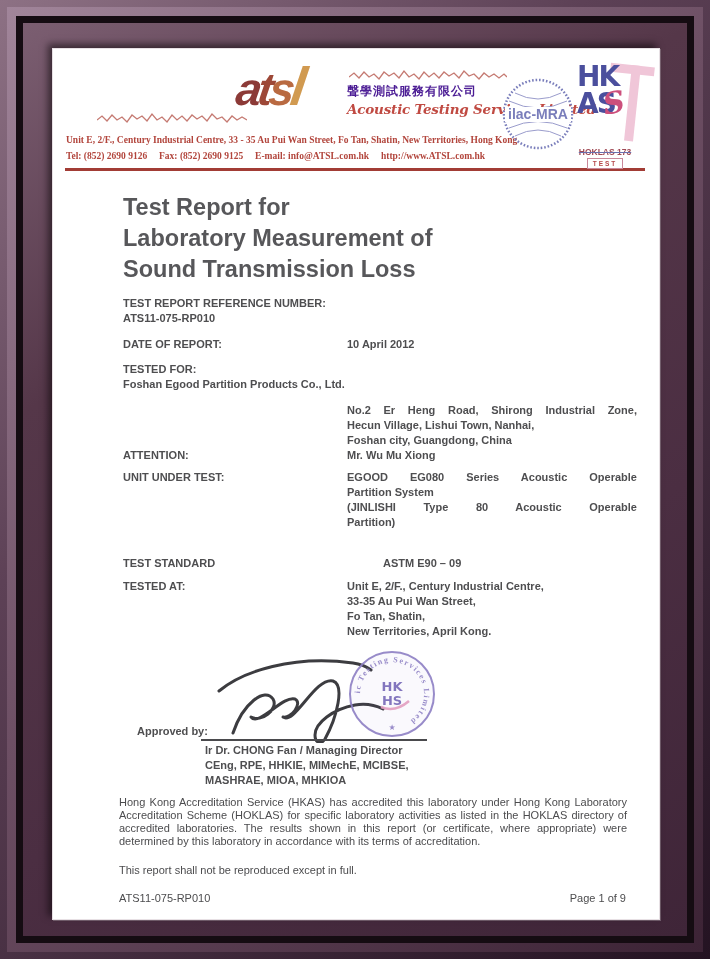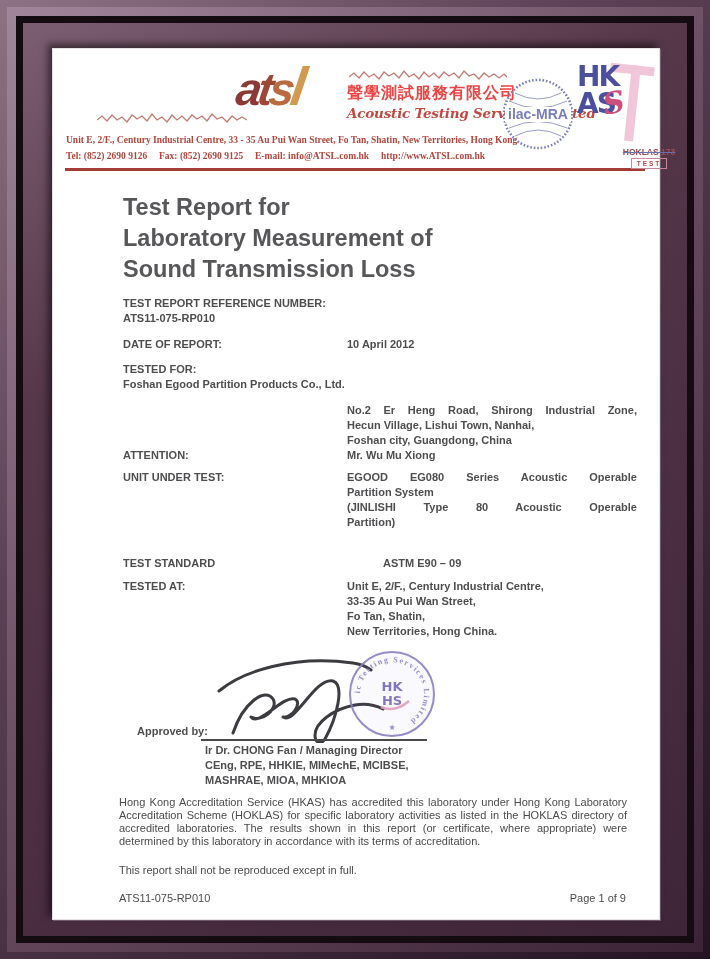--- a/index.html
+++ b/index.html
@@ -21,42 +21,42 @@
   }
   .abs{position:absolute;}
   
   .atsl-logo{left:184px;top:10px;font-weight:bold;font-style:italic;
     font-size:46px;letter-spacing:-4px;transform:skewX(-8deg);line-height:1;}
   .atsl-logo .l1{color:#8c3a37;}
   .atsl-logo .l2{color:#9d4837;}
   .atsl-logo .l3{color:#b96a41;}
   .atsl-logo .l4{color:#d19a50;font-size:54px;}
   .hdr-right{left:294px;top:18px;width:170px;}
-  .cn-name{color:#ef4444;font-family:"DejaVu Serif",serif;font-weight:bold;
-    font-size:16px;letter-spacing:1px;margin-top:3px;white-space:nowrap;}
+  .cn-name{color:#4c1d95;font-family:"DejaVu Serif",serif;font-weight:bold;
+    font-size:12px;letter-spacing:1px;margin-top:3px;white-space:nowrap;}
   .en-name{color:#c04a42;font-family:"DejaVu Serif",serif;font-style:italic;font-weight:bold;
     font-size:13.5px;margin-top:1px;white-space:nowrap;letter-spacing:-0.2px;}
   .addr1{left:13px;top:86px;width:460px;color:#b2453c;font-family:"Liberation Serif",serif;
     font-weight:bold;font-size:9.5px;white-space:nowrap;}
   .addr2{left:13px;top:102px;width:460px;color:#b2453c;font-family:"Liberation Serif",serif;
     font-weight:bold;font-size:9.5px;white-space:pre;}
   .hdr-rule{left:12px;top:119px;width:580px;height:3px;background:#a23c35;}
   .ilac{left:448px;top:28px;}
   .hkas{left:524px;top:14px;width:80px;}
   .hkas-letters{position:relative;width:80px;height:66px;}
   .hkas-t{position:absolute;left:30px;top:2px;width:46px;height:76px;transform:rotate(6deg);}
   .hkas-t .bar{position:absolute;left:0;top:0;width:44px;height:9px;background:#f0c6d8;}
   .hkas-t .stem{position:absolute;left:21px;top:0;width:9px;height:76px;background:#f0c6d8;}
   .hkas-hk,.hkas-as{position:absolute;left:0;color:#4b4f9d;font-weight:900;
     font-size:28px;line-height:1;letter-spacing:-2px;font-family:"DejaVu Sans",sans-serif;}
   .hkas-hk{top:0;}
   .hkas-as{top:27px;}
   .hkas-s{position:absolute;left:26px;top:22px;color:#cc4f7c;font-style:italic;font-weight:900;
     font-size:30px;transform:rotate(-10deg);font-family:"DejaVu Serif",serif;}
-  .hoklas{margin-top:18px;width:56px;text-align:center;margin-left:44px;}
+  .hoklas{margin-top:18px;width:56px;text-align:center;}
   .hoklas-num{color:#a04a55;font-weight:bold;font-size:8.5px;letter-spacing:0;
     text-decoration:line-through;text-decoration-color:#6a6fae;white-space:nowrap;}
   .hoklas-test{margin:1px auto 0;width:34px;border:1px solid #c9889a;color:#b5484a;
     font-size:6.5px;font-weight:bold;letter-spacing:2px;text-align:center;padding:1px 0;}
   
   .title{left:70px;top:143px;font-size:23.5px;font-weight:bold;color:#57575a;line-height:31px;}
   
   .details{left:70px;top:247px;width:514px;font-size:11px;line-height:15px;}
   .drow{display:flex;}
   .dl{width:224px;font-weight:bold;flex:none;}
@@ -176,21 +176,21 @@
     <div class="drow mb8">
       <div class="dl">TEST STANDARD</div>
       <div class="dv">ASTM E90 – 09</div>
     </div>
     <div class="drow">
       <div class="dl">TESTED AT:</div>
       <div class="dv">
         <div>Unit E, 2/F., Century Industrial Centre,</div>
         <div>33-35 Au Pui Wan Street,</div>
         <div>Fo Tan, Shatin,</div>
-        <div>New Territories, Hong China.</div>
+        <div>New Territories, April Kong.</div>
       </div>
     </div>
   </div>
 
   <div class="abs approved">Approved by:</div>
 
   <svg class="abs sig-svg" width="232" height="96">
     <path d="M16,44 C40,24 90,8 150,16 C158,17 164,20 168,23" fill="none" stroke="#3c3c40" stroke-width="3" stroke-linecap="round"></path>
     <path d="M30,86 C40,56 62,40 70,52 C76,62 58,76 48,70 C56,80 80,48 92,52 C100,56 88,72 80,70 C92,78 112,30 130,34 C142,38 134,70 122,92 C118,98 112,96 112,88 C112,76 130,62 152,58 C164,56 172,58 180,62" fill="none" stroke="#3c3c40" stroke-width="3" stroke-linecap="round" stroke-linejoin="round"></path>
   </svg>

